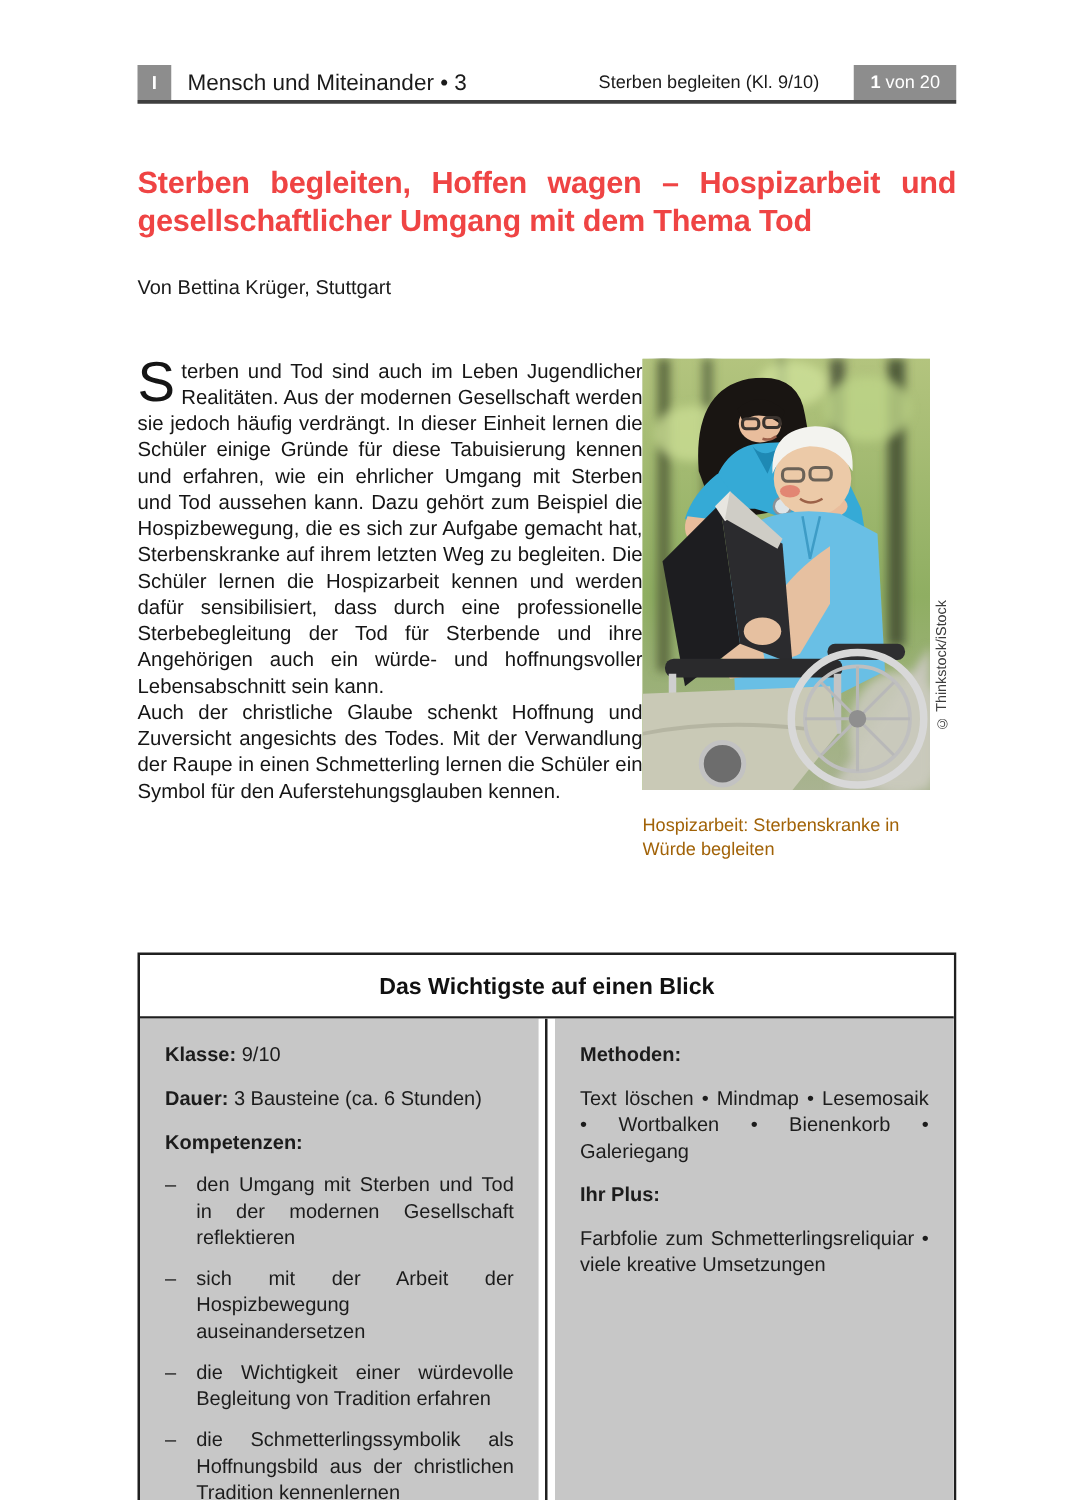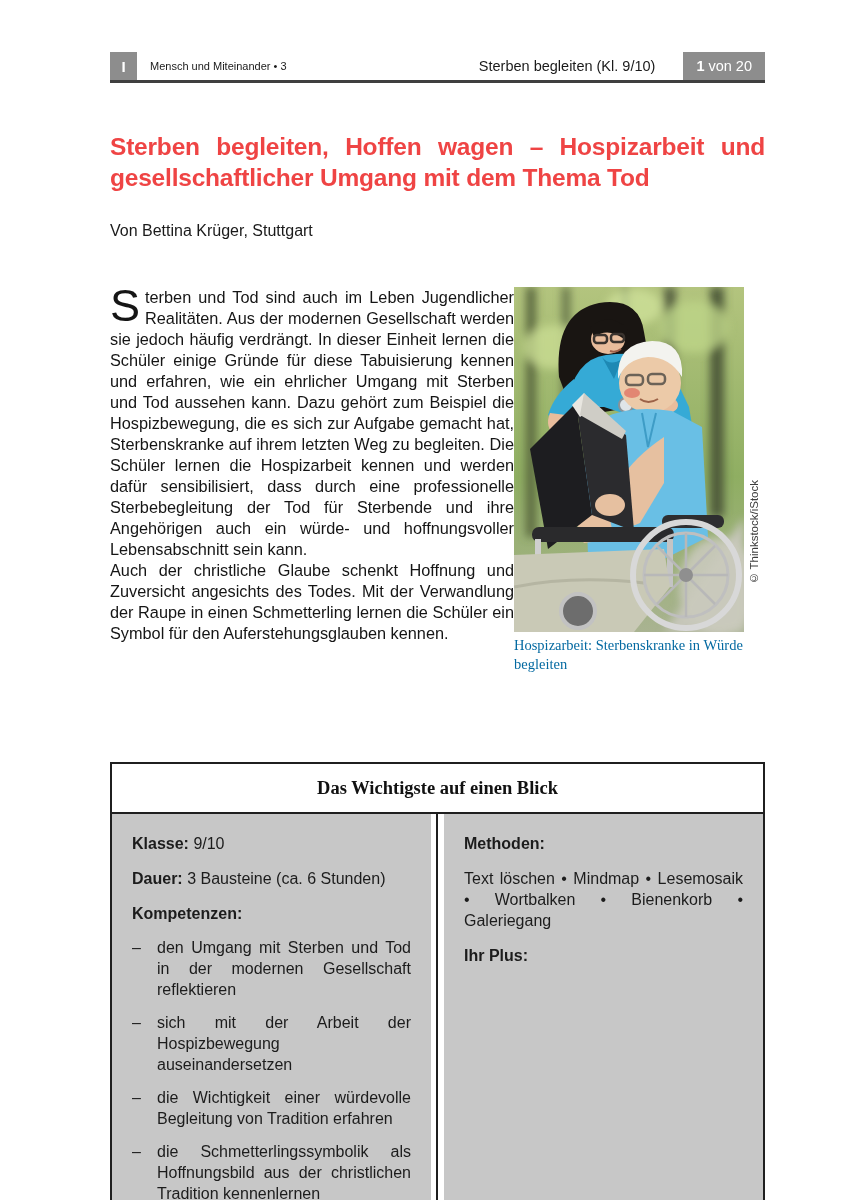--- a/index.html
+++ b/index.html
@@ -5,41 +5,41 @@
   html,body { margin:0; padding:0; background:#ffffff; }
   .page {
     position:relative; width:855px; height:1200px; background:#ffffff;
     font-family:"Liberation Sans", sans-serif; color:#1a1a1a;
     box-sizing:border-box; padding:52px 90px 0 110px; overflow:hidden;
   }
   
   .hdr { display:flex; align-items:center; height:28px; border-bottom:3px solid #3f3f3f; }
   .badge { background:#8d8d8d; color:#ffffff; display:flex; align-items:center; justify-content:center; }
   .badge-unit { width:27px; height:28px; font-weight:bold; font-size:15px; }
-  .hdr-section { margin-left:13px; font-size:11px; }
+  .hdr-section { margin-left:13px; font-size:18px; }
   .hdr-spacer { flex:1; }
   .hdr-topic { font-size:14.5px; margin-right:28px; }
   .badge-page { height:28px; padding:0 13px; font-size:14.5px; }
   .badge-page .num { font-weight:bold; margin-right:4px; }
   
   h1.title { margin:48px 0 0 0; font-size:24.5px; line-height:31px; font-weight:bold; text-align:justify; letter-spacing:-0.2px; color:#ef4444; }
   .author { margin-top:29px; font-size:16px; }
   
   .content-row { display:flex; margin-top:47px; min-height:475px; }
   .body-col { width:404px; font-size:16.3px; line-height:21px; text-align:justify; color:#151515; }
   .body-col p { margin:0; }
   .body-col p + p { }
   .dropcap { float:left; font-size:45px; line-height:36px; padding:1px 5px 0 0; }
   .photo-col { margin-left:19px; width:232px; position:relative; flex:none; }
   .photo { width:230px; height:345px; display:block; background:#9db36a; }
   .credit { position:absolute; left:234px; top:193px; writing-mode:vertical-rl; transform:rotate(180deg); font-size:11.5px; color:#3c3c3c; white-space:nowrap; }
-  .caption { margin-top:4px; font-size:14.5px; line-height:19px; color:#0369a1;font-family:Liberation Serif, serif; }
+  .caption { margin-top:20px; font-size:14.5px; line-height:19px; color:#a16207; }
   
   .infobox { border:2px solid #1f1f1f; margin-top:0; }
-  .infobox-title { text-align:center; font-weight:bold; font-size:18.5px; padding:14px 0 13px 0; background:#ffffff; border-bottom:2px solid #1f1f1f; color:#111;font-family:Liberation Serif, serif; }
+  .infobox-title { text-align:center; font-weight:bold; font-size:18.5px; padding:14px 0 13px 0; background:#ffffff; border-bottom:2px solid #1f1f1f; color:#111; }
   .infobox-body { display:flex; background:#ffffff; }
   .cell { background:#c7c7c7; flex:1; padding:5px 20px 16px 20px; font-size:16px; line-height:21px; color:#1c1c1c; min-height:282px; box-sizing:border-box; }
   .cell p { margin:14px 0 0 0; }
   .cell .just { text-align:justify; }
   .divider { width:13px; background:#ffffff; position:relative; flex:none; }
   .divider::after { content:""; position:absolute; left:5px; top:0; bottom:0; width:2px; background:#1f1f1f; }
   ul.komp { list-style:none; margin:13px 0 0 0; padding:0; }
   ul.komp li { display:flex; margin-top:12px; }
   ul.komp li:first-child { margin-top:0; }
   .dash { width:25px; flex:none; }
@@ -183,17 +183,18 @@
               <span class="dash">–</span>
               <span class="li-text">die Schmetterlingssymbolik als Hoffnungsbild aus der christlichen Tradition kennenlernen</span>
             </li>
         </ul>
       </div>
       <div class="divider"></div>
       <div class="cell">
         <p><b>Methoden:</b></p>
         <p class="just">Text löschen • Mindmap • Lesemosaik • Wortbalken • Bienenkorb • Galeriegang</p>
         <p><b>Ihr Plus:</b></p>
+        <p class="just">Farbfolie zum Schmetterlingsreliquiar • viele kreative Umsetzungen</p>
       </div>
     </div>
   </section>
 
 </div>
 
 </body></html>

